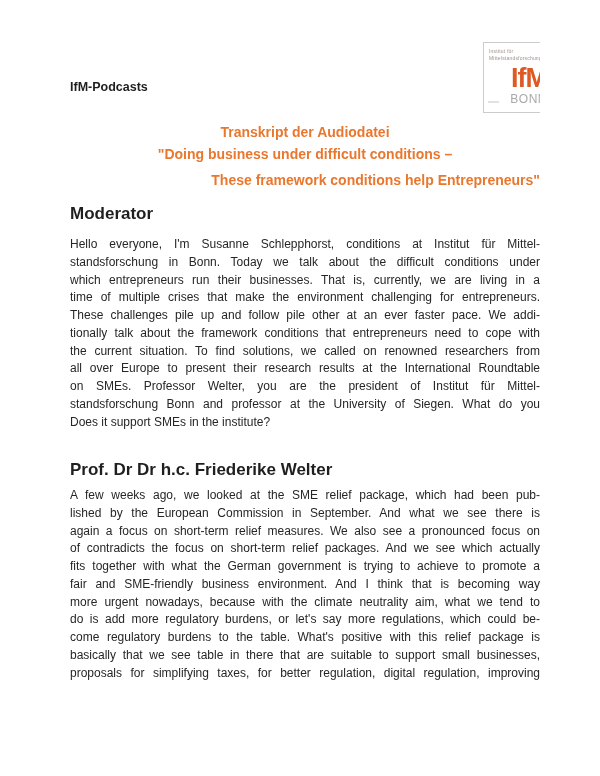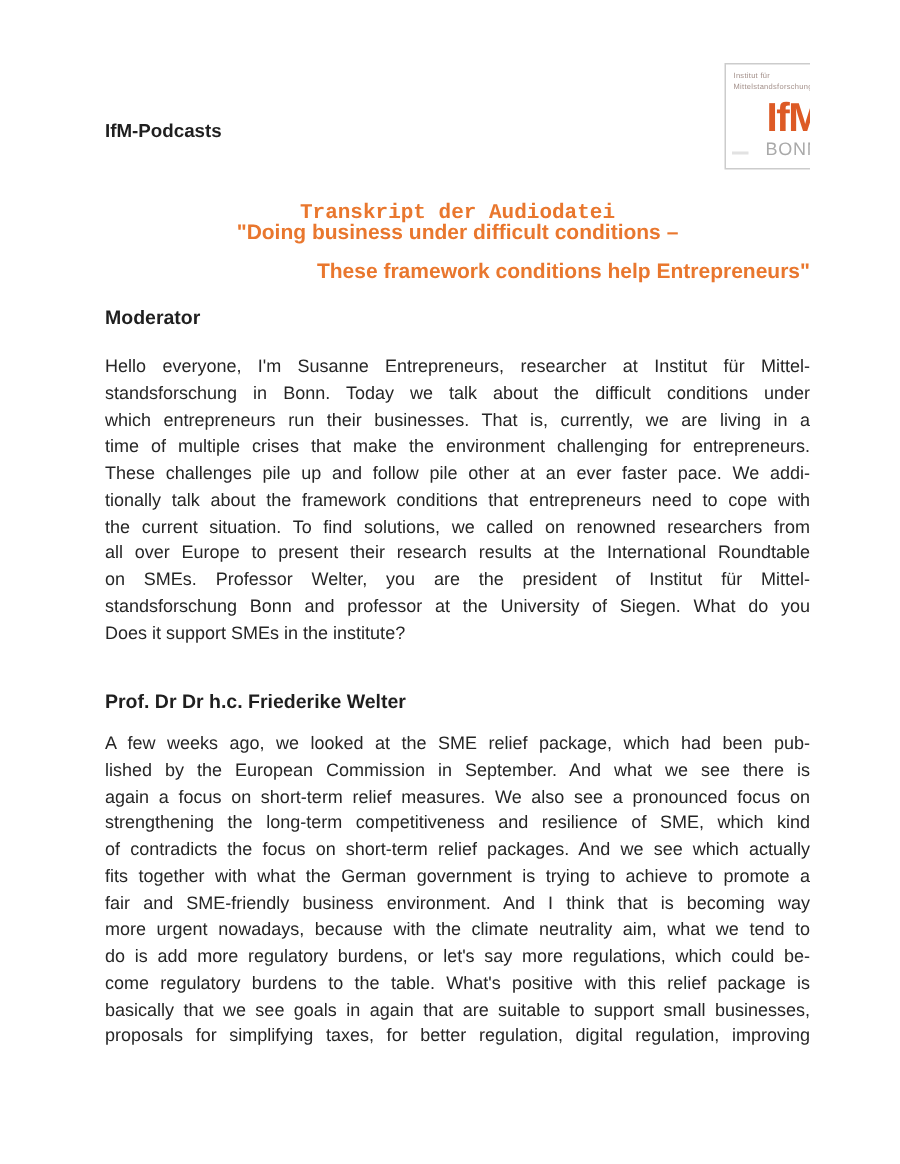--- a/index.html
+++ b/index.html
@@ -71,28 +71,28 @@
   
   .title, .subtitle {
     position: absolute;
     left: 70px;
     width: 470px;
     text-align: center;
     font-weight: bold;
     font-size: 14px;
     color: #e9772e;
   }
-  .title { top: 134px; font-family: Liberation Mono, monospace; }
+  .title { top: 124px; }
   .subtitle-1 { top: 146px; }
   .subtitle-2 { top: 172px; text-align: right; }
   .speaker {
     position: absolute;
     left: 70px;
     width: 470px;
-    font-size: 13px;
+    font-size: 17px;
     font-weight: bold;
     color: #1f1f1f;
   }
   .speaker-1 { top: 204px; }
   .speaker-2 { top: 460px; }
   
   .para {
     position: absolute;
     left: 70px;
     width: 470px;
@@ -129,43 +129,42 @@
 
   <div class="title">Transkript der Audiodatei</div>
 
   <div class="subtitle subtitle-1">"Doing business under difficult conditions –</div>
 
   <div class="subtitle subtitle-2">These framework conditions help Entrepreneurs"</div>
 
   <div class="speaker speaker-1">Moderator</div>
 
   <div class="para para-1">
-      <div class="line">Hello everyone, I'm Susanne Entrepreneurs, researcher at Institut für Mittel-</div>
+      <div class="line">Hello everyone, I'm Susanne Schlepphorst, conditions at Institut für Mittel-</div>
       <div class="line">standsforschung in Bonn. Today we talk about the difficult conditions under</div>
       <div class="line">which entrepreneurs run their businesses. That is, currently, we are living in a</div>
       <div class="line">time of multiple crises that make the environment challenging for entrepreneurs.</div>
       <div class="line">These challenges pile up and follow pile other at an ever faster pace. We addi-</div>
       <div class="line">tionally talk about the framework conditions that entrepreneurs need to cope with</div>
       <div class="line">the current situation. To find solutions, we called on renowned researchers from</div>
       <div class="line">all over Europe to present their research results at the International Roundtable</div>
       <div class="line">on SMEs. Professor Welter, you are the president of Institut für Mittel-</div>
       <div class="line">standsforschung Bonn and professor at the University of Siegen. What do you</div>
       <div class="line last">Does it support SMEs in the institute?</div>
     </div>
 
   <div class="speaker speaker-2">Prof. Dr Dr h.c. Friederike Welter</div>
 
   <div class="para para-2">
       <div class="line">A few weeks ago, we looked at the SME relief package, which had been pub-</div>
       <div class="line">lished by the European Commission in September. And what we see there is</div>
       <div class="line">again a focus on short-term relief measures. We also see a pronounced focus on</div>
-      <div class="line">strengthening the long-term competitiveness and resilience of SME, which kind</div>
       <div class="line">of contradicts the focus on short-term relief packages. And we see which actually</div>
       <div class="line">fits together with what the German government is trying to achieve to promote a</div>
       <div class="line">fair and SME-friendly business environment. And I think that is becoming way</div>
       <div class="line">more urgent nowadays, because with the climate neutrality aim, what we tend to</div>
       <div class="line">do is add more regulatory burdens, or let's say more regulations, which could be-</div>
       <div class="line">come regulatory burdens to the table. What's positive with this relief package is</div>
-      <div class="line">basically that we see goals in again that are suitable to support small businesses,</div>
+      <div class="line">basically that we see table in there that are suitable to support small businesses,</div>
       <div class="line">proposals for simplifying taxes, for better regulation, digital regulation, improving</div>
     </div>
 
 </div>
 
 </body></html>

